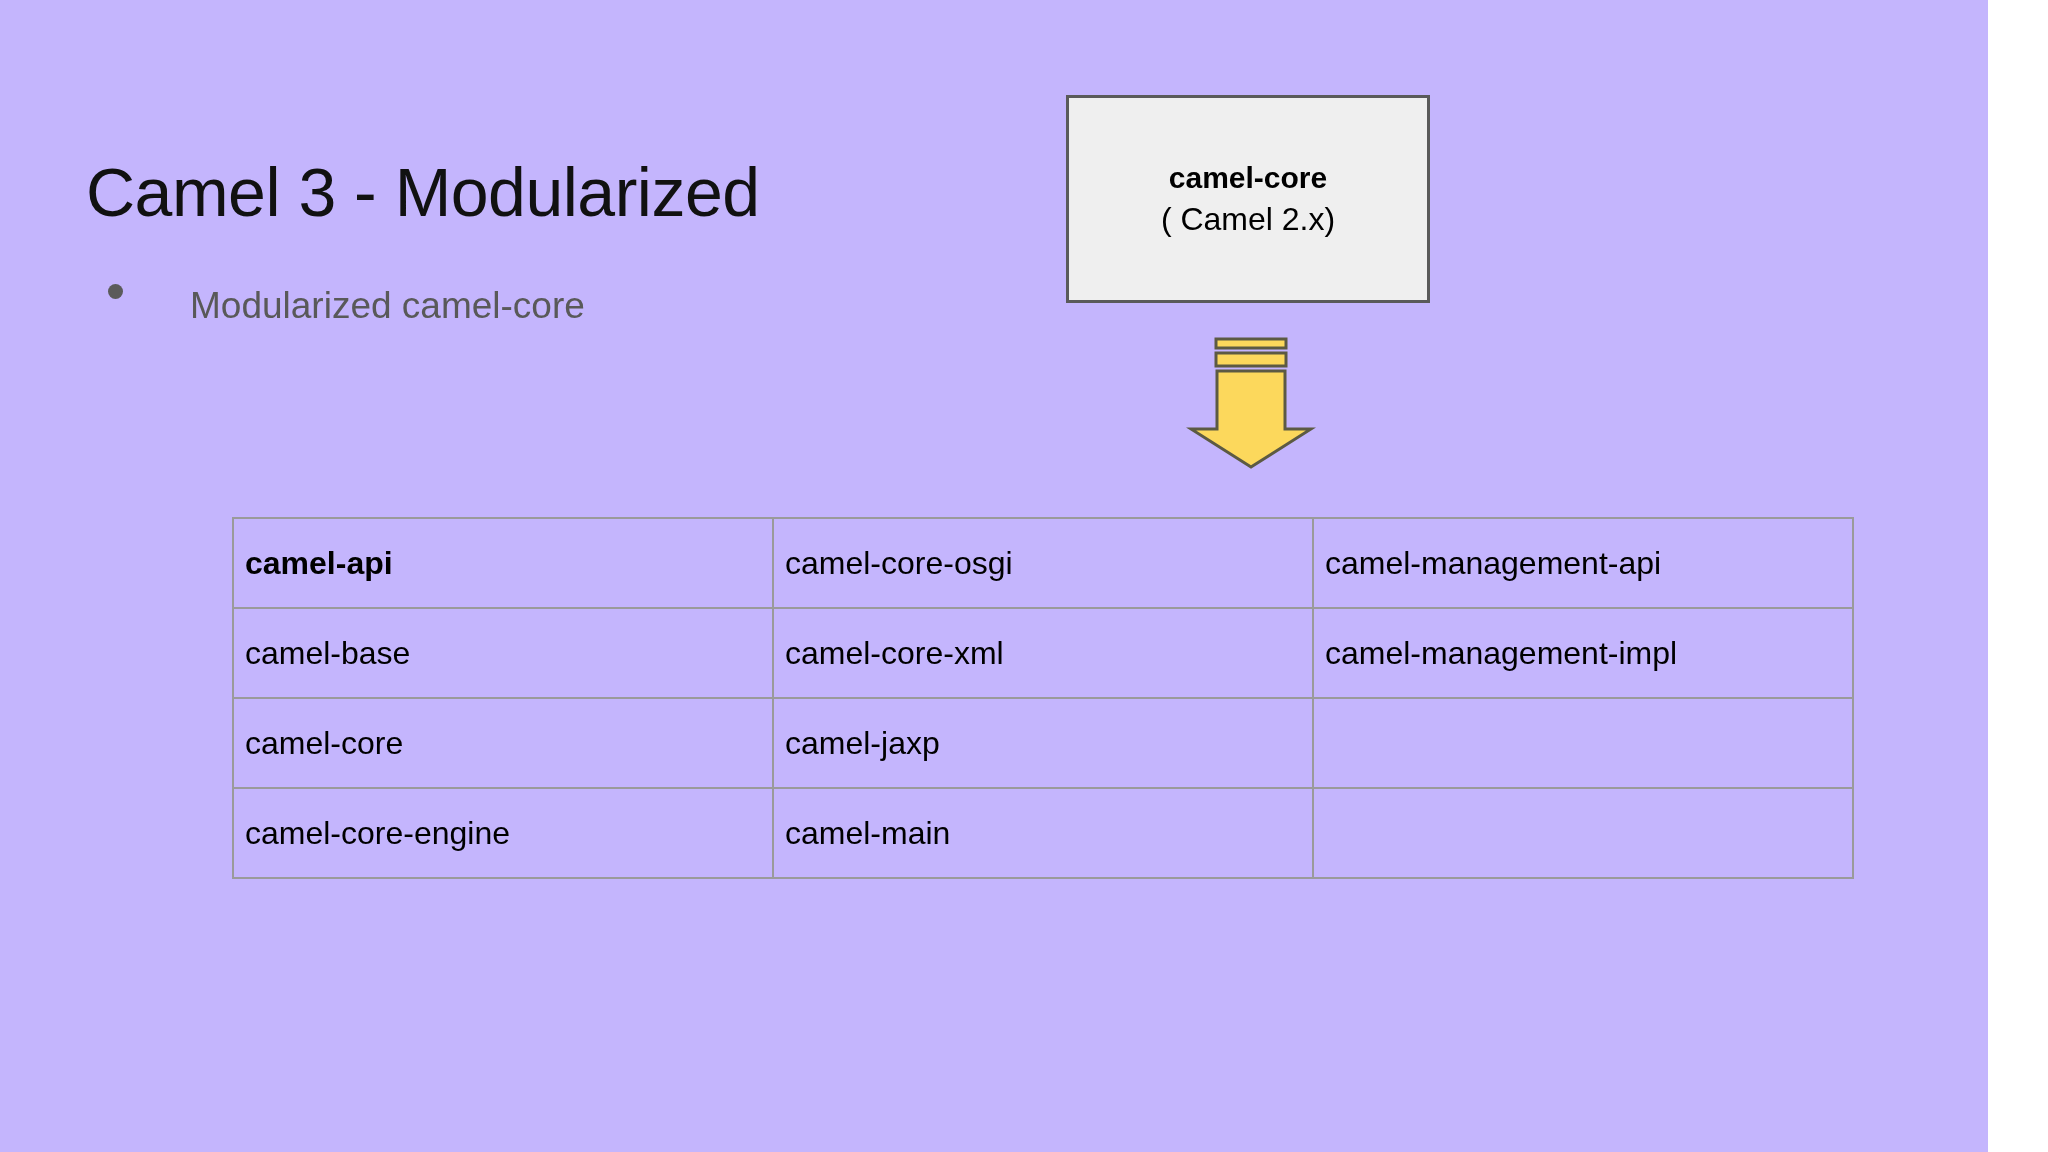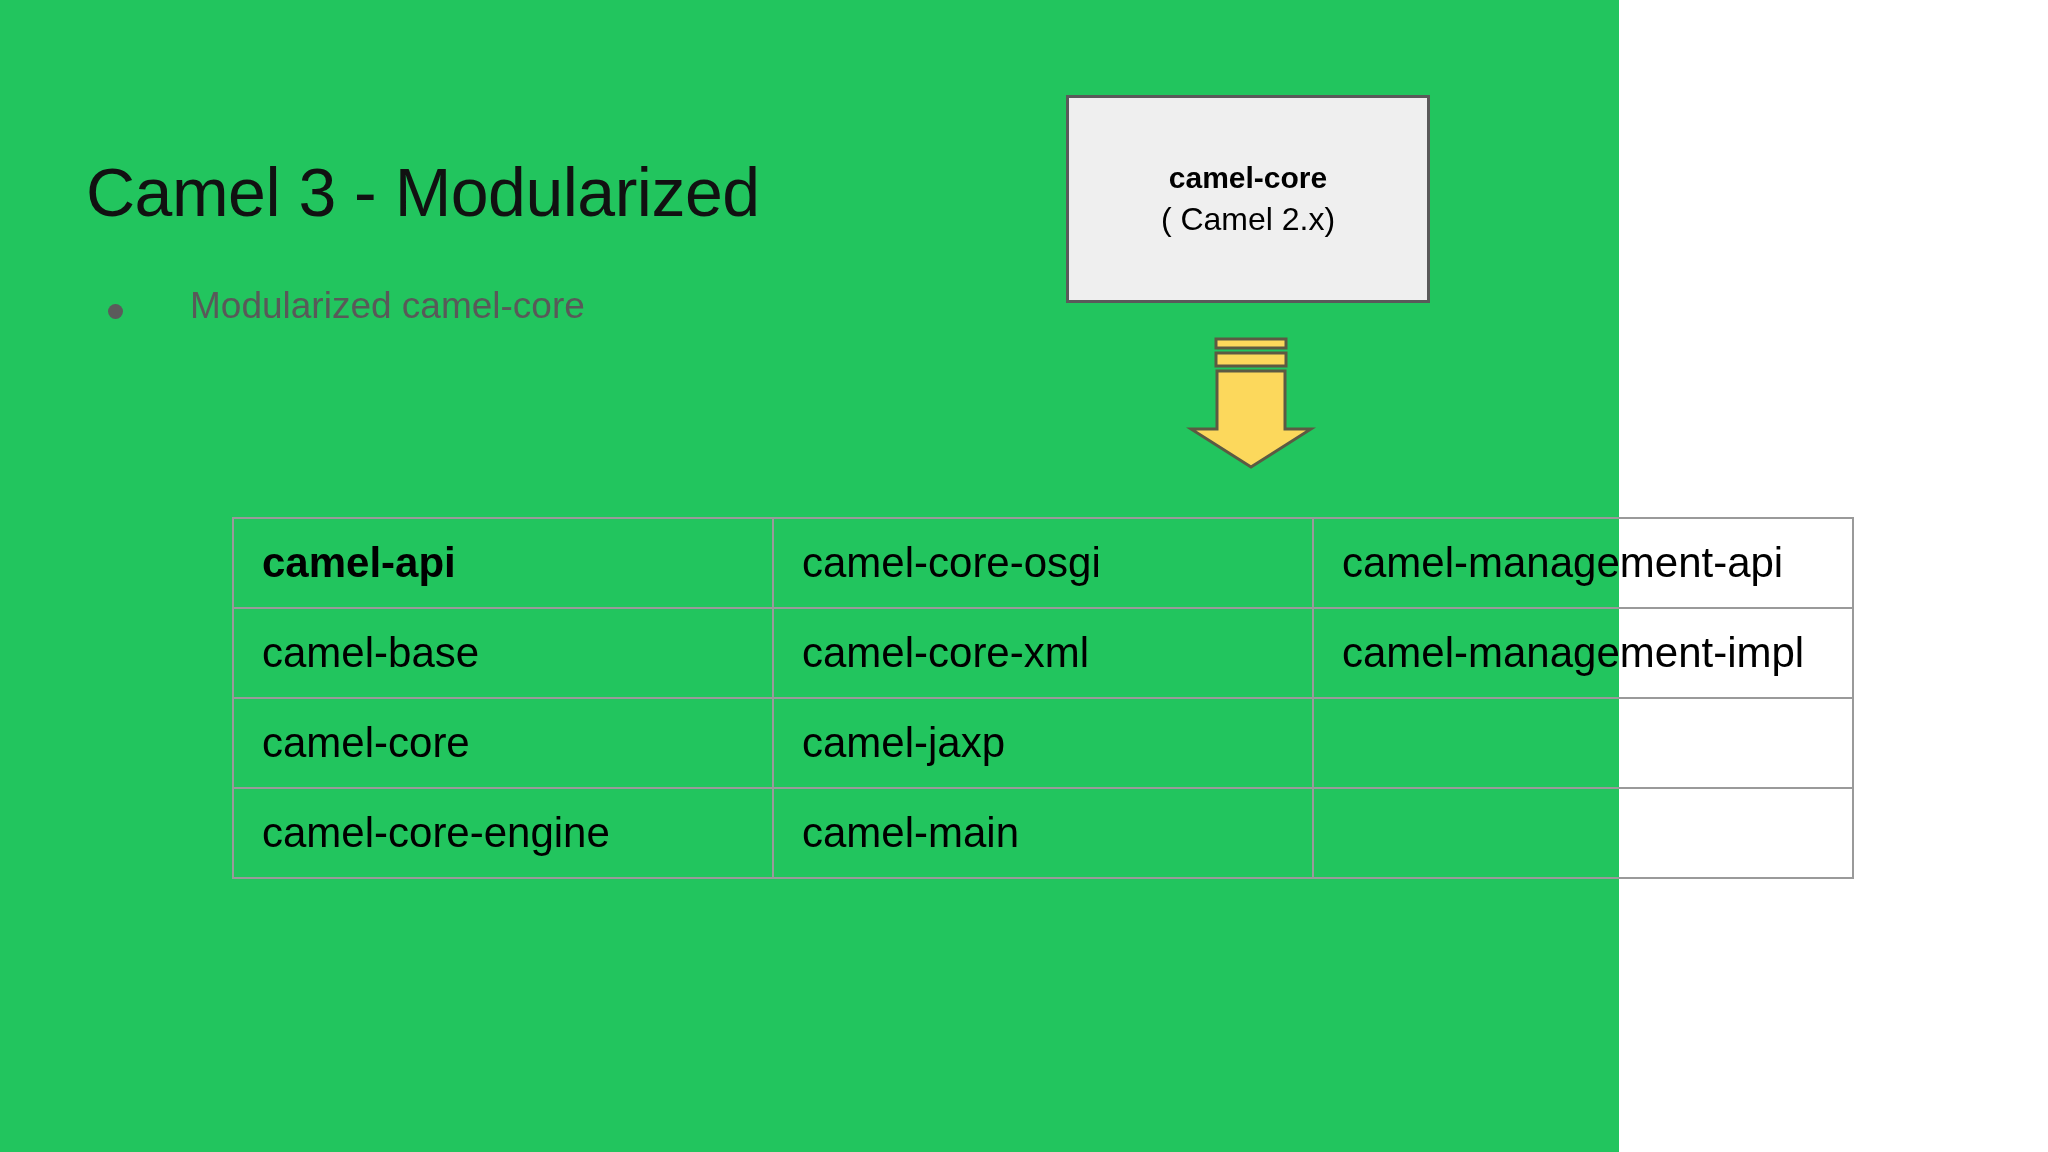--- a/index.html
+++ b/index.html
@@ -10,23 +10,23 @@
   }
   body {
     width: 2048px;
     height: 1152px;
     overflow: hidden;
     font-family: "Liberation Sans", sans-serif;
     -webkit-font-smoothing: antialiased;
   }
   #slide {
     position: relative;
-    width: 1619px;
+    width: 1988px;
     height: 1152px;
-    background: #22c55e;
+    background: #c4b5fd;
   }
 
   
   #slide-title {
     position: absolute;
     left: 86px;
     top: 108px;
     font-size: 68px;
     line-height: 1.12;
     font-weight: 400;
@@ -37,21 +37,21 @@
 
   
   #bullet-list {
     position: absolute;
     left: 108px;
     top: 283px;
     width: 900px;
   }
   .bullet-row {
     display: flex;
-    align-items: flex-end;
+    align-items: flex-start;
     margin-bottom: 14px;
   }
   .bullet-marker {
     width: 22px;
     flex: 0 0 22px;
     color: #5b5b5b;
     font-size: 26px;
     line-height: 1;
     position: relative;
     top: -6px;
@@ -116,23 +116,23 @@
     left: 232px;
     top: 517px;
     width: 1620px;
     border-collapse: collapse;
     table-layout: fixed;
   }
   #modules-table col { width: 540px; }
   #modules-table td {
     border: 2px solid #9a9a9a;
     height: 88px;
-    padding: 0 28px;
+    padding: 0 11px;
     vertical-align: middle;
-    font-size: 42px;
+    font-size: 32px;
     color: #000000;
     font-weight: 400;
     white-space: nowrap;
     overflow: hidden;
   }
   #modules-table td.strong {
     font-weight: bold;
   }
   #modules-table td.empty {
     color: transparent;

